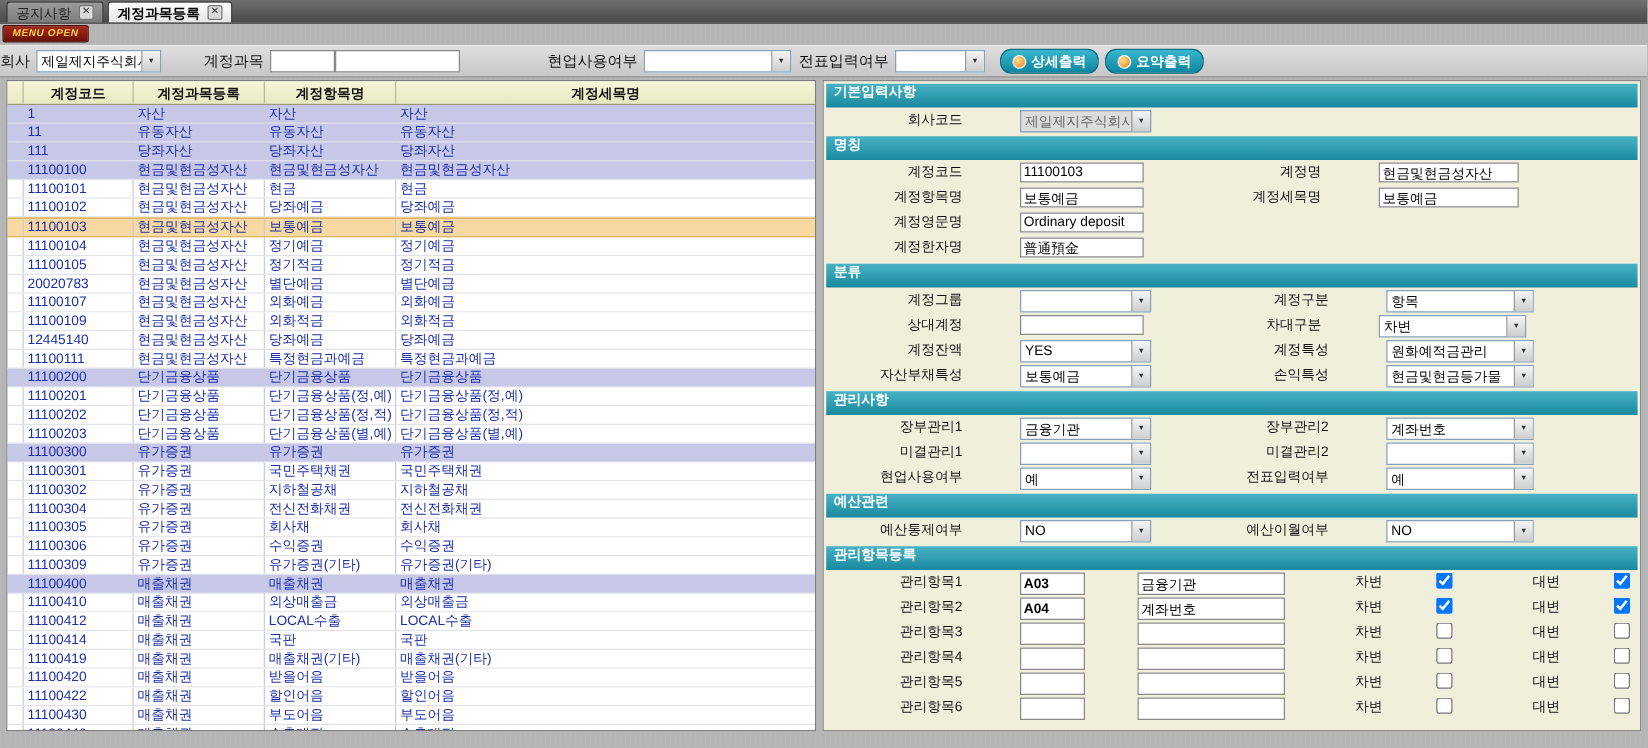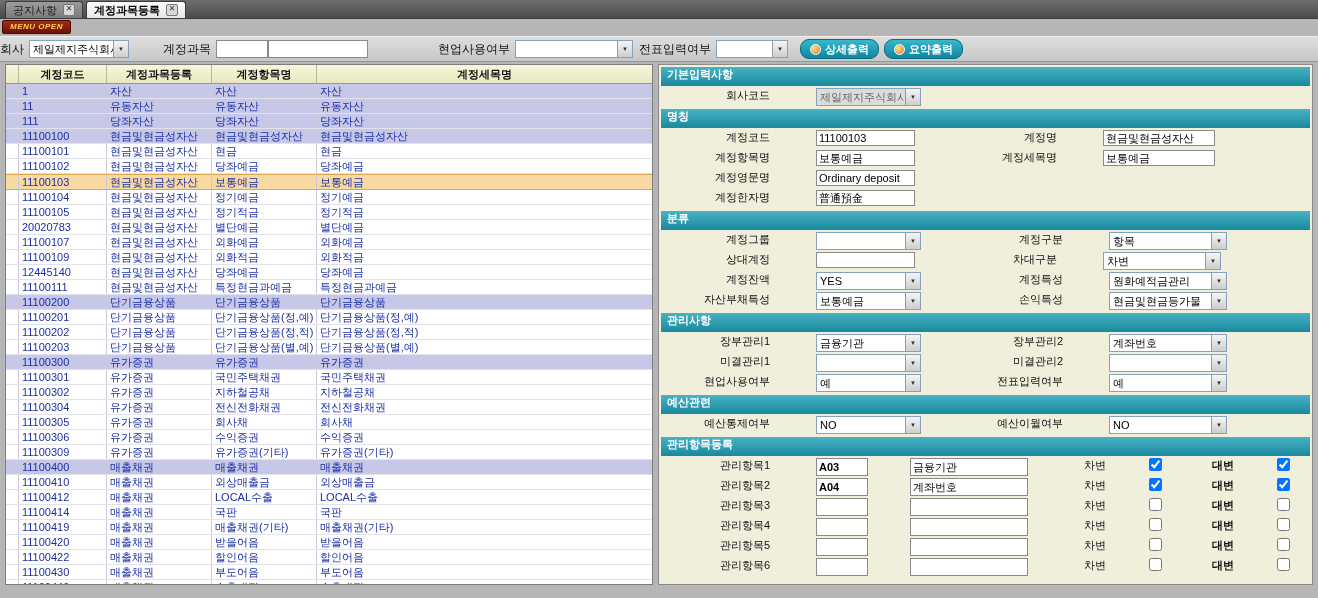--- a/index.html
+++ b/index.html
@@ -76,21 +76,21 @@
   .flabel2{width:108px;text-align:right;padding-right:6px;box-sizing:border-box;
     color:#111;white-space:nowrap;overflow:hidden;}
   .w105{width:105px;box-sizing:border-box;}
   .w118{width:118px;box-sizing:border-box;}
   input.w105{width:99px;}
   input.w118{width:112px;}
   .wcode{width:46px;font-weight:bold;}
   .wname{width:112px;margin-left:2px;}
   .cb-lbl{margin-left:16px;margin-right:3px;color:#111;}
   .cb{width:13px;height:13px;margin:0;}
-  .cb + .cb-lbl{margin-left:10px;font-weight:bold;}
+  .cb + .cb-lbl{margin-left:24px;}
   .ml34{margin-left:34px;} .ml70{margin-left:70px;} .ml6{margin-left:6px;} .ml12{margin-left:12px;}
 </style>
 </head>
 <body>
 
 <div class="tabbar">
   <div class="tab inactive">
     <span>공지사항</span>
     <span class="tab-close">✕</span>
   </div>

